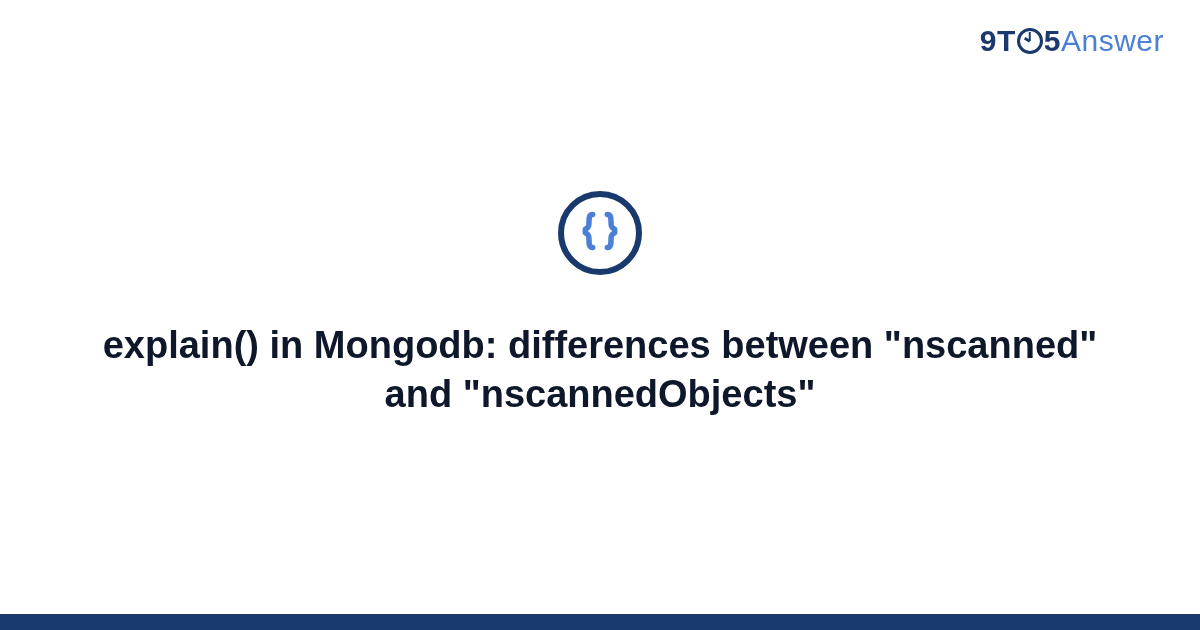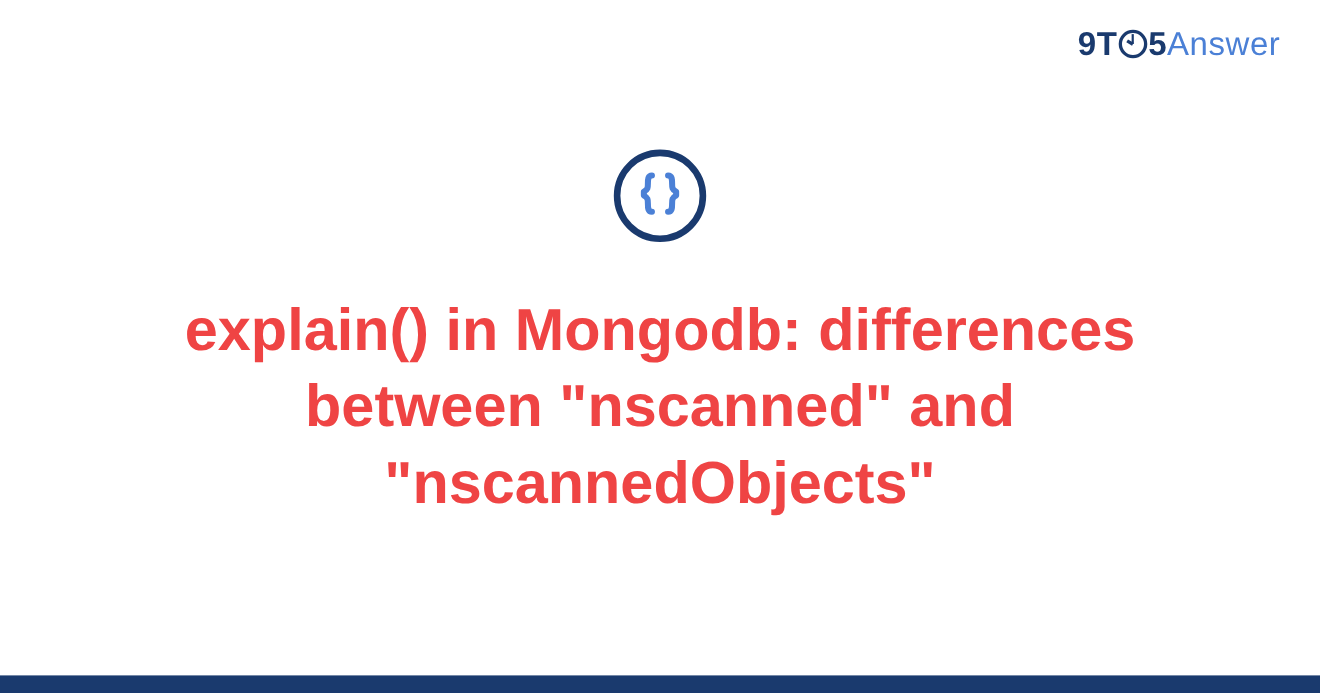--- a/index.html
+++ b/index.html
@@ -65,22 +65,22 @@
     width: 84px;
     height: 84px;
     border: 6px solid #1a3a6e;
     border-radius: 50%;
     display: flex;
     align-items: center;
     justify-content: center;
   }
   .badge svg { width: 44px; height: 44px; }
   .title {
-    color: #ef4444;
-    font-size: 54px;
+    color: #0f172a;
+    font-size: 38px;
     line-height: 1.28;
     font-weight: 700;
     text-align: center;
     max-width: 1040px;
   }
   .footer-bar {
     position: absolute;
     left: 0; right: 0; bottom: 0;
     height: 16px;
     background: #1a3a6e;

